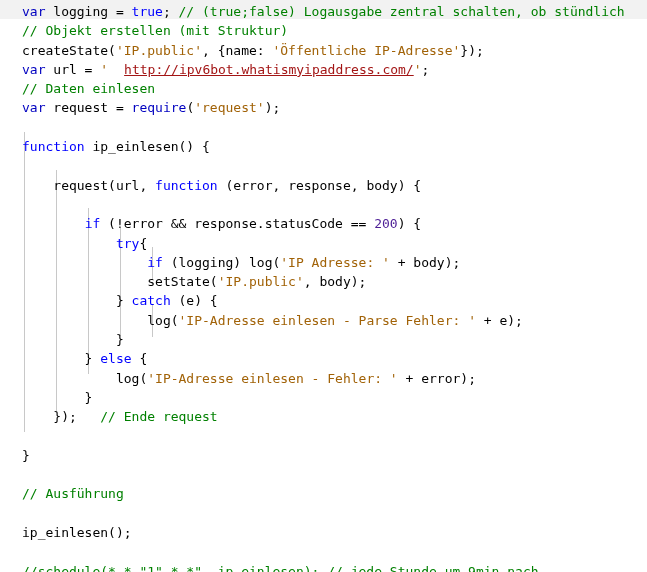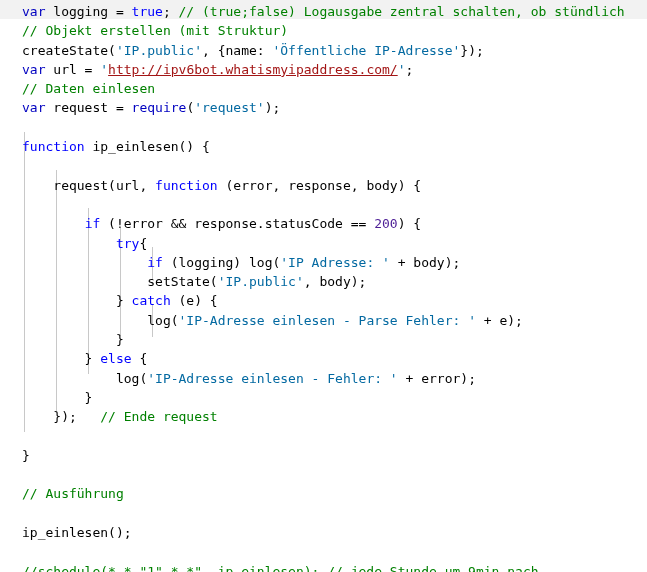--- a/index.html
+++ b/index.html
@@ -59,25 +59,25 @@
 
   .line {
     height: 19.3px;
     white-space: pre;
     color: #000000;
   }
 
   
   .kw      { color: #0000ff; }
   .kw2     { color: #0000c0; }
-  .str     { color: #0369a1; }
+  .str     { color: #a16207; }
   .cmt     { color: #008000; }
   .num     { color: #4c1d95; }
   .plain   { color: #000000; }
-  .link    { color: #a31515; text-decoration: underline; text-decoration-color: #a31515; }
+  .link    { color: #a31515; text-decoration: underline; text-decoration-color: #a31515; margin-left: 16px; }
 </style>
 </head>
 <body>
 
 <div id="editor">
 
   <div class="active-line-band"></div>
 
   <div class="indent-guides">
     <div class="guide" style="left:24px; top:132px; height:300px;"></div>

